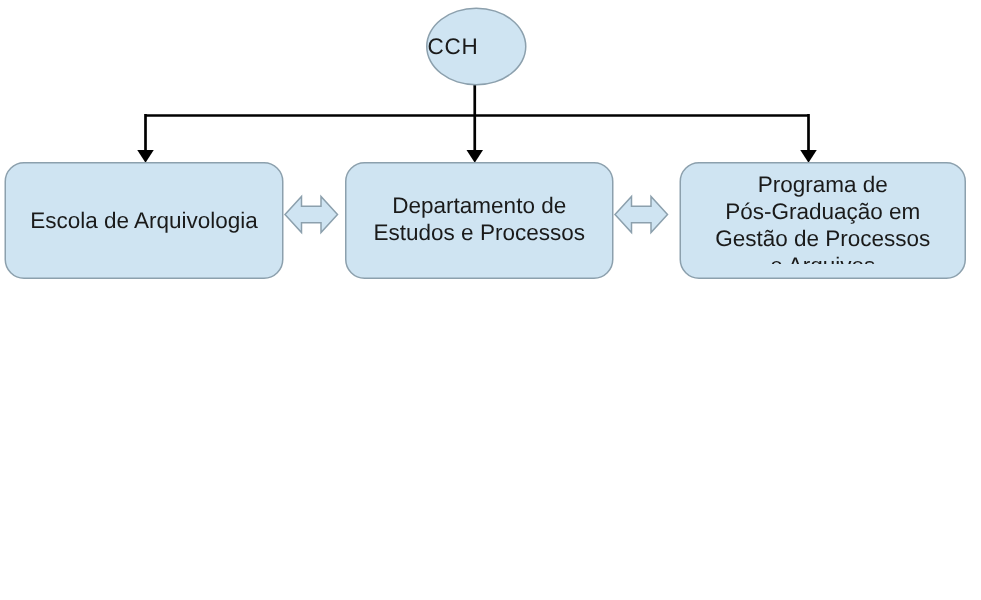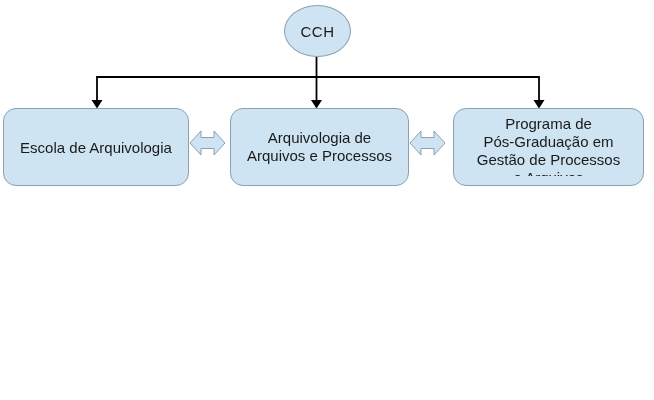--- a/index.html
+++ b/index.html
@@ -4,21 +4,21 @@
 <style>
   html,body{margin:0;padding:0;background:#fff;}
   .canvas{
     position:relative;width:654px;height:400px;background:#ffffff;
     font-family:"Liberation Sans",sans-serif;color:#1a1a1a;overflow:hidden;
   }
   .connector-svg{position:absolute;left:0;top:0;width:654px;height:400px;}
   .root-node{
     position:absolute;left:284px;top:5px;width:65px;height:50px;
     background:#cfe4f2;border:1px solid #8ca0ad;border-radius:50%;
-    display:flex;align-items:center;justify-content:center;
+    display:flex;align-items:center;justify-content:flex-start;
     font-size:15px;letter-spacing:.5px;
   }
   .node{
     position:absolute;top:108px;height:78px;box-sizing:border-box;
     background:#cfe4f2;border:1px solid #8ca0ad;border-radius:13px;
     display:flex;flex-direction:column;align-items:center;
     font-size:15px;line-height:18px;text-align:center;
   }
   .node-escola{left:3px;width:186px;justify-content:flex-end;padding-bottom:28px;}
   .node-departamento{left:230px;width:179px;justify-content:center;}
@@ -55,22 +55,22 @@
 
   <div class="node node-escola">
     <span class="node-line">Escola de Arquivologia</span>
   </div>
 
   <svg class="double-arrow da-1" viewBox="0 0 37 30" xmlns="http://www.w3.org/2000/svg">
     <polygon points="1,15 12,3 12,9.5 25,9.5 25,3 36,15 25,27 25,20.5 12,20.5 12,27" fill="#cfe4f2" stroke="#8ca0ad" stroke-width="1"></polygon>
   </svg>
 
   <div class="node node-departamento">
-    <span class="node-line">Arquivologia de</span>
-    <span class="node-line">Arquivos e Processos</span>
+    <span class="node-line">Departamento de</span>
+    <span class="node-line">Estudos e Processos</span>
   </div>
 
   <svg class="double-arrow da-2" viewBox="0 0 37 30" xmlns="http://www.w3.org/2000/svg">
     <polygon points="1,15 12,3 12,9.5 25,9.5 25,3 36,15 25,27 25,20.5 12,20.5 12,27" fill="#cfe4f2" stroke="#8ca0ad" stroke-width="1"></polygon>
   </svg>
 
   <div class="node node-programa">
     <div class="clip-wrap">
       <span class="node-line">Programa de</span>
       <span class="node-line">Pós-Graduação em</span>

